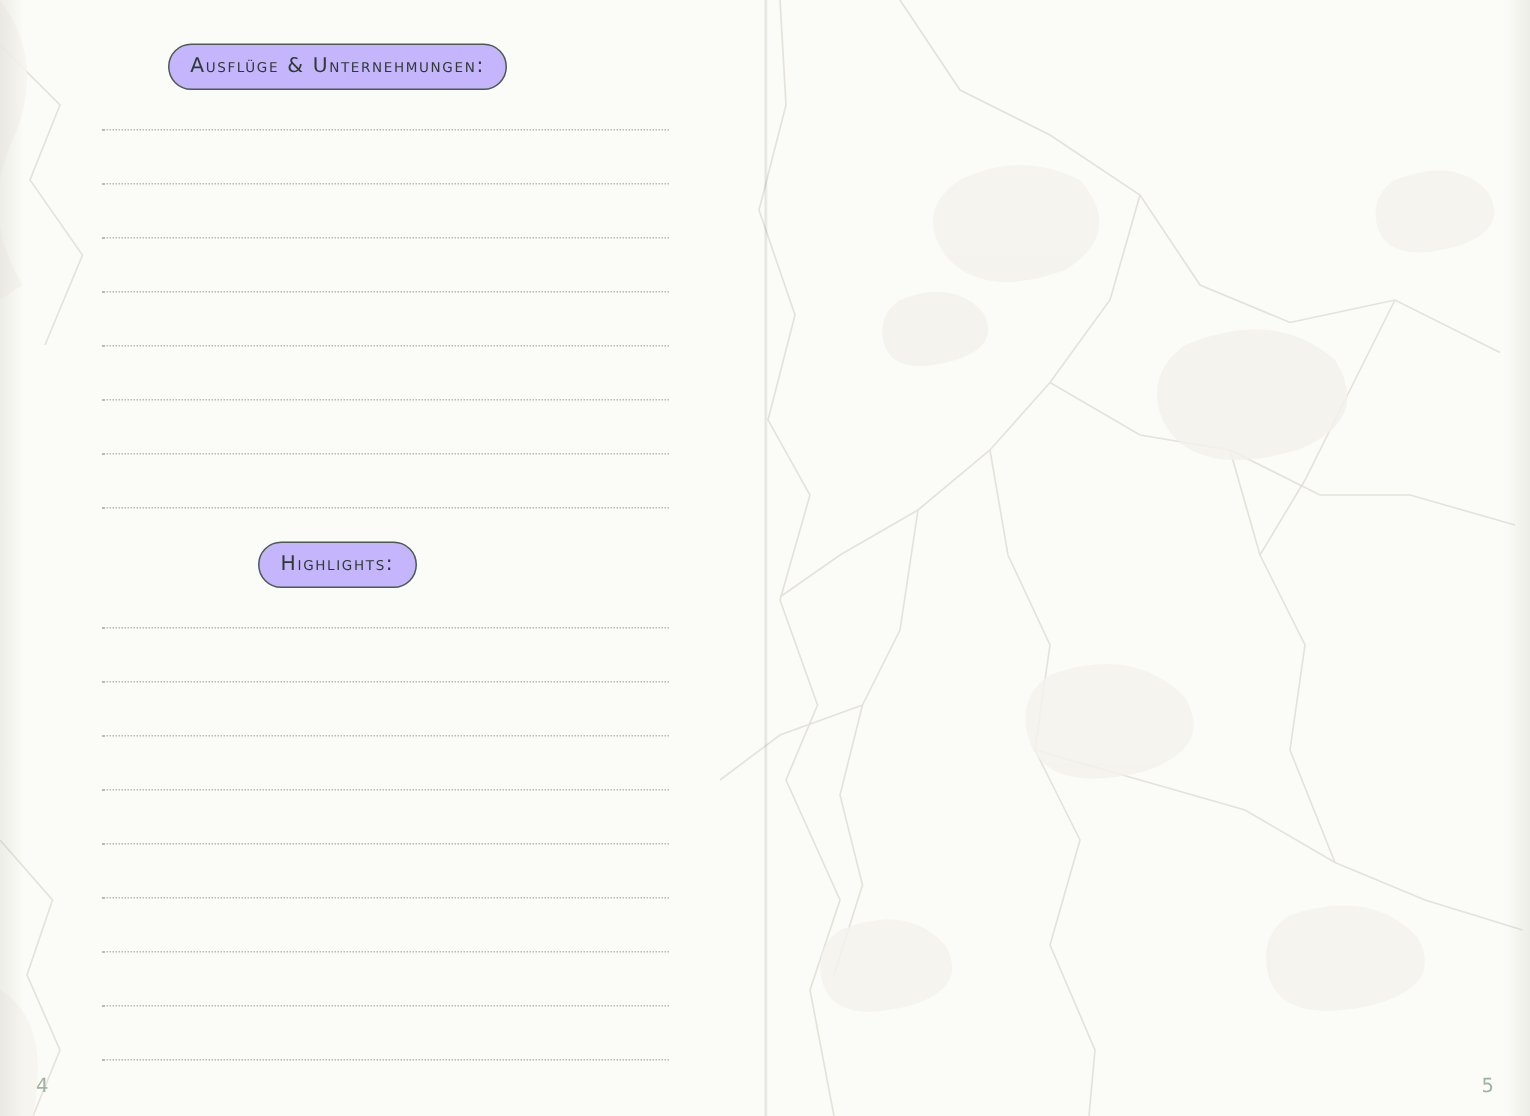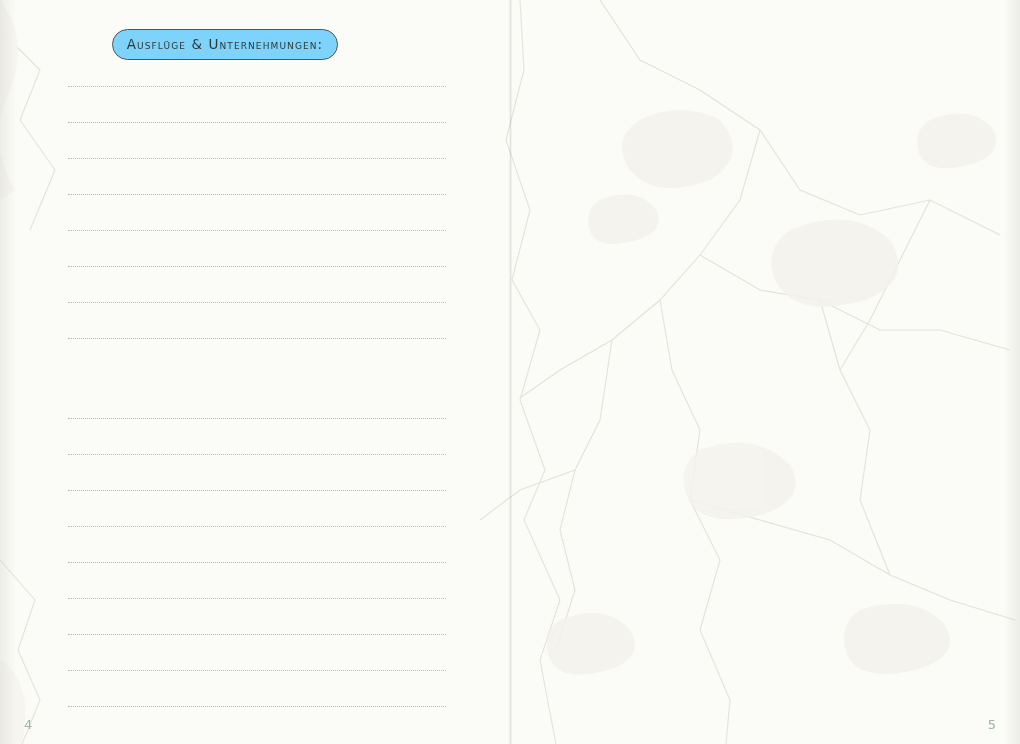--- a/index.html
+++ b/index.html
@@ -57,21 +57,21 @@
   }
   .edge-left  { left: 0;  background: linear-gradient(to right, rgba(120,120,100,0.10), rgba(255,255,255,0)); }
   .edge-right { right: 0; background: linear-gradient(to left,  rgba(120,120,100,0.10), rgba(255,255,255,0)); }
 
   
   .pill {
     display: inline-block;
     border: 1px solid #4d5a52;
     border-radius: 16px;
     padding: 6px 14px 7px 14px;
-    background: #7dd3fc;
+    background: #c4b5fd;
     color: #2f3a33;
     font-family: "DejaVu Sans", sans-serif;
     font-size: 13.5px;
     font-variant: small-caps;
     letter-spacing: 1.1px;
     white-space: nowrap;
   }
   .pill-wrap {
     position: absolute;
     width: 100%;
@@ -152,20 +152,23 @@
         <div class="line"></div>
         <div class="line"></div>
         <div class="line"></div>
         <div class="line"></div>
         <div class="line"></div>
         <div class="line"></div>
         <div class="line"></div>
         <div class="line"></div>
       </div>
 
+      <div class="pill-wrap offset-left" style="top:361px;">
+        <span class="pill">Highlights:</span>
+      </div>
 
       <div class="lines" style="top:418px;">
         <div class="line"></div>
         <div class="line"></div>
         <div class="line"></div>
         <div class="line"></div>
         <div class="line"></div>
         <div class="line"></div>
         <div class="line"></div>
         <div class="line"></div>

